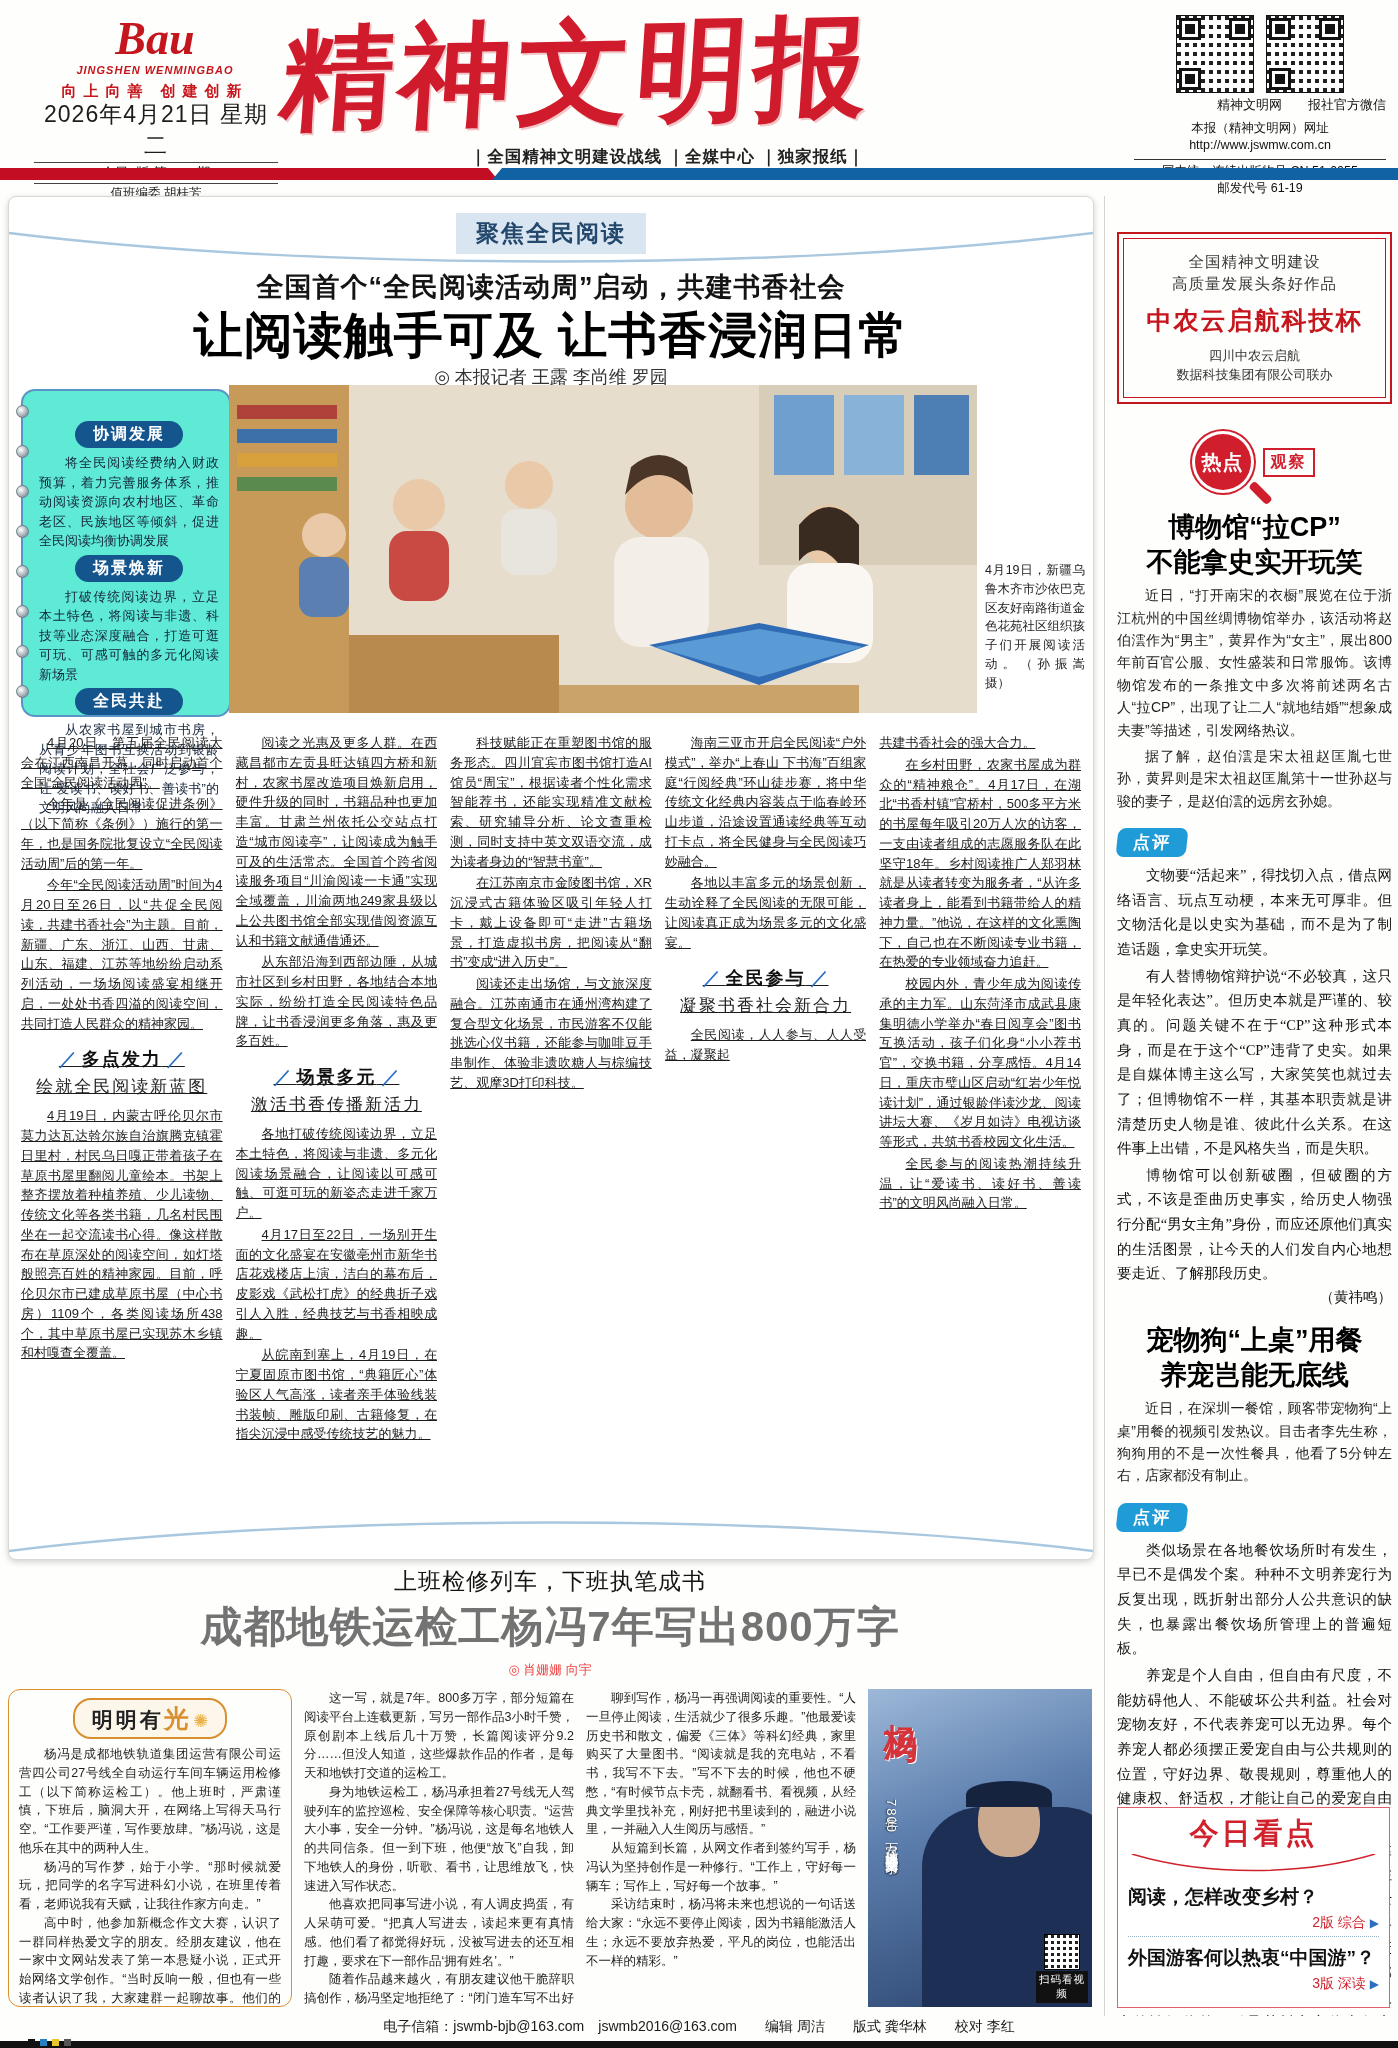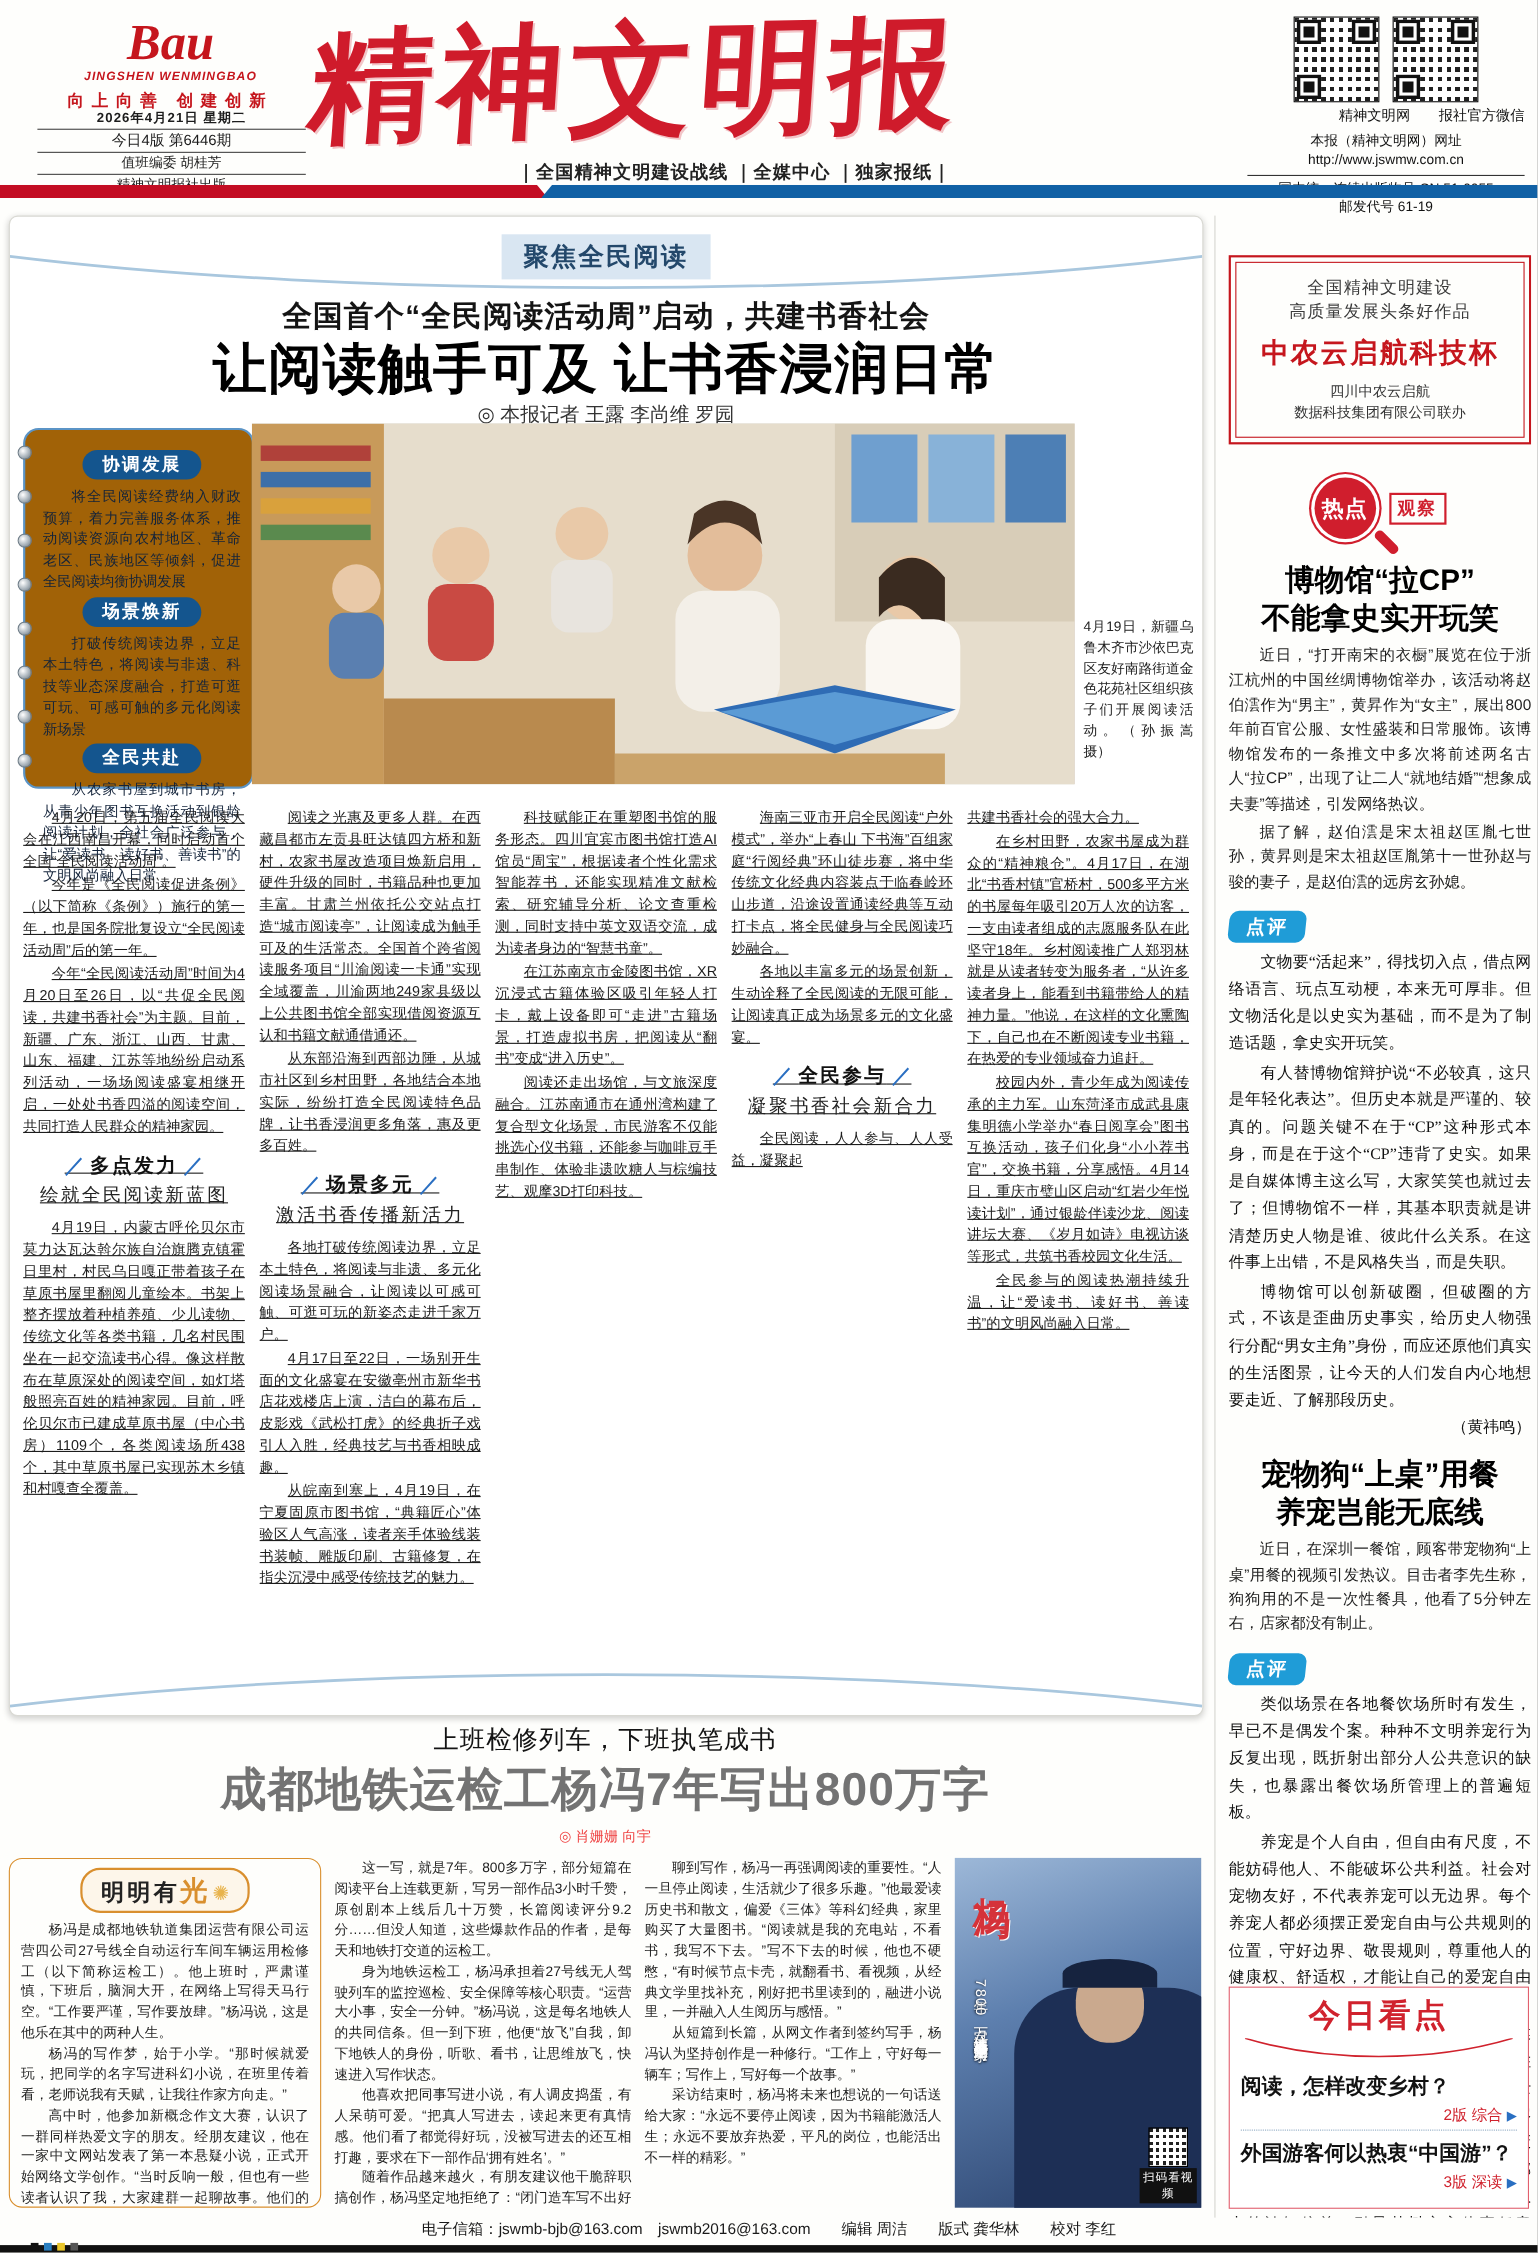--- a/index.html
+++ b/index.html
@@ -8,21 +8,21 @@
 
   
   .logo-block{position:absolute;left:40px;top:16px;width:230px;text-align:center;}
   .logo-script{font-family:"Liberation Serif","DejaVu Serif",serif;font-style:italic;font-weight:900;
                font-size:46px;color:#c5161d;line-height:1;}
   .logo-sub{font-size:11px;font-weight:900;font-style:italic;color:#c5161d;letter-spacing:1px;margin-top:2px;}
   .logo-slogan{font-size:15px;font-weight:900;color:#c5161d;letter-spacing:7px;margin-top:6px;white-space:nowrap;}
   .date-block{position:absolute;left:34px;top:98px;width:244px;text-align:center;}
   .date-block .row{border-top:1px solid #444;padding:1px 0;}
   .date-block .row:first-child{border-top:none;}
-  .d1{font-size:12px;font-weight:700;letter-spacing:1px;}
+  .d1{font-size:23px;font-weight:400;letter-spacing:1px;}
   .d2{font-size:13.5px;}
   .d3{font-size:12.5px;}
   .masthead-title{position:absolute;left:252px;top:6px;width:650px;height:134px;display:flex;
       align-items:center;justify-content:center;font-family:"Liberation Serif","DejaVu Serif",serif;
       font-weight:900;font-size:112px;color:#cf1b2b;letter-spacing:6px;transform:skewX(-5deg) rotate(-1.2deg);
       text-shadow:2px 2px 0 rgba(207,27,43,.25);white-space:nowrap;}
   .tagline{position:absolute;left:470px;top:146px;font-size:16.5px;font-weight:700;color:#222;letter-spacing:1px;}
   .qr-block{position:absolute;right:12px;top:16px;width:252px;text-align:center;font-size:12.5px;}
   .qr-row{display:flex;justify-content:center;gap:14px;}
   .qr{position:relative;width:76px;height:76px;
@@ -43,22 +43,22 @@
   
   .card{position:absolute;left:8px;top:196px;width:1084px;height:1362px;background:#fff;
         border:1px solid #d9d9d3;border-radius:8px;box-shadow:0 2px 6px rgba(0,0,0,.18);overflow:hidden;}
   .curve{position:absolute;left:0;width:100%;height:46px;pointer-events:none;}
   .curve.top{top:30px}.curve.bot{bottom:2px}
   .lead-badge{position:absolute;left:50%;top:16px;transform:translateX(-50%);background:#d9e6f2;color:#23486b;
         font-size:23px;font-weight:900;padding:5px 20px;letter-spacing:2px;z-index:2;}
   .lead-kicker{position:absolute;left:0;width:100%;top:72px;text-align:center;font-size:27px;font-weight:700;color:#141414;letter-spacing:1px;}
   .lead-headline{position:absolute;left:0;width:100%;top:106px;text-align:center;font-size:49px;font-weight:900;color:#000;letter-spacing:1px;}
   .lead-byline{position:absolute;left:0;width:100%;top:168px;text-align:center;font-size:18px;color:#333;}
-  .notes{position:absolute;left:12px;top:192px;width:210px;height:328px;background:#a16207;border:2px solid #5b94c6;
-         border-radius:14px;padding:14px 10px 6px 16px;box-sizing:border-box;}
+  .notes{position:absolute;left:12px;top:192px;width:210px;height:328px;background:#5eead4;border:2px solid #5b94c6;
+         border-radius:14px;padding:26px 10px 6px 16px;box-sizing:border-box;}
   .dots{position:absolute;left:-7px;top:14px;display:flex;flex-direction:column;gap:27px;}
   .dots span{width:11px;height:11px;border-radius:50%;border:1px solid #6f7d88;
              background:radial-gradient(circle at 35% 35%,#fff,#aab4bc 55%,#67727c);}
   .note-pill{display:block;margin:4px auto 5px;width:108px;text-align:center;background:#14558e;color:#fff;
              font-size:16px;font-weight:900;border-radius:14px;padding:3px 0;letter-spacing:2px;}
   .note-text{font-size:13px;line-height:1.5;text-align:justify;text-indent:2em;color:#13233a;}
   .photo{position:absolute;left:220px;top:188px;width:748px;height:328px;overflow:hidden;background:#d8cfc0;}
   .caption{position:absolute;left:976px;top:364px;width:100px;height:150px;font-size:12.5px;line-height:1.5;
            text-align:justify;color:#222;}
   .cols{position:absolute;left:12px;top:536px;right:12px;bottom:14px;display:flex;gap:13px;text-decoration:underline;}

